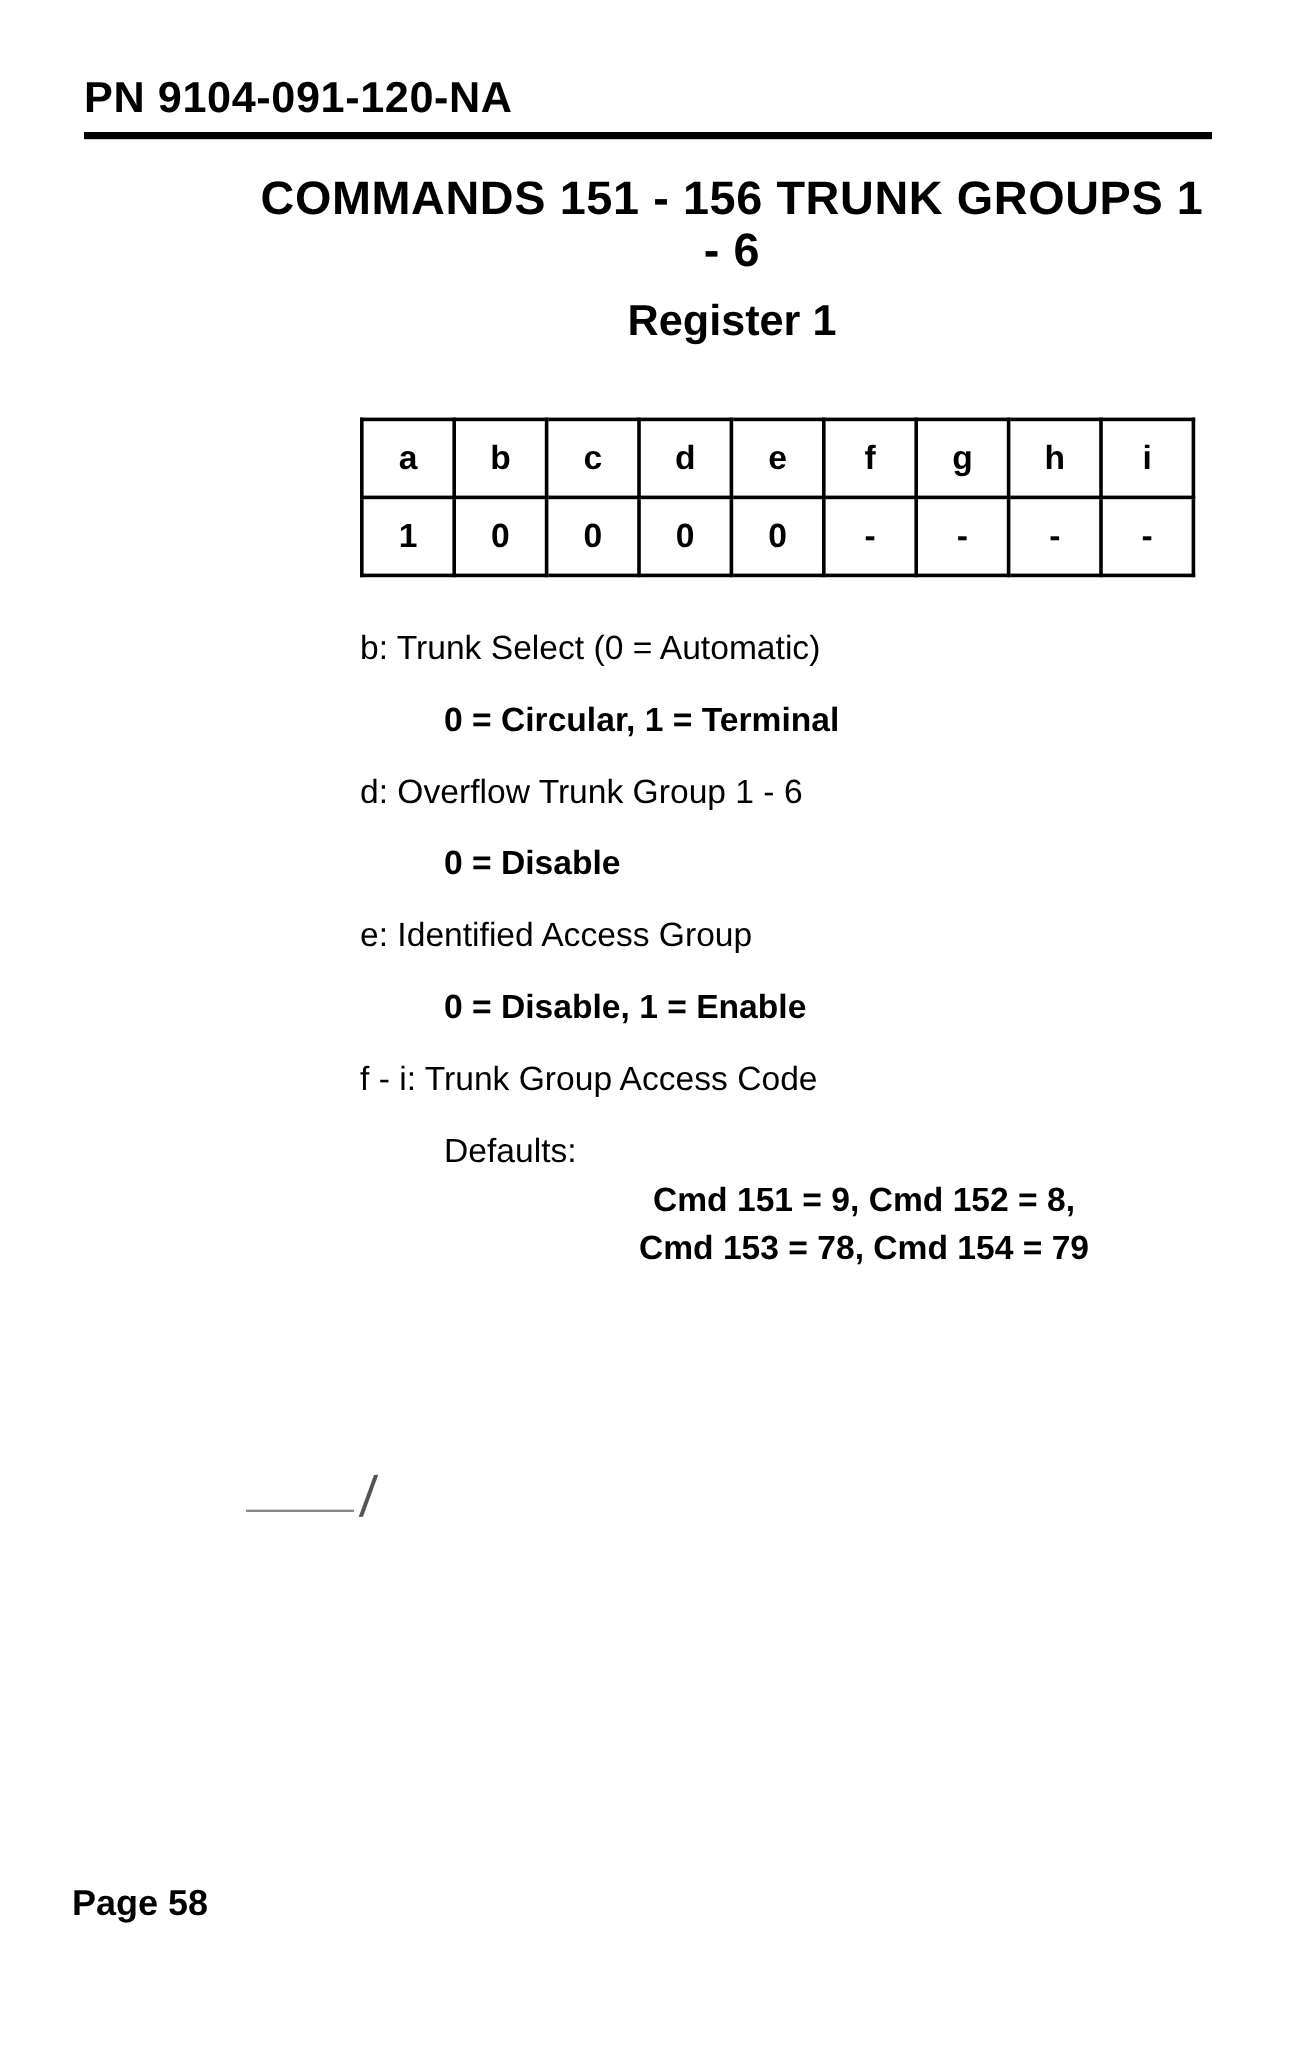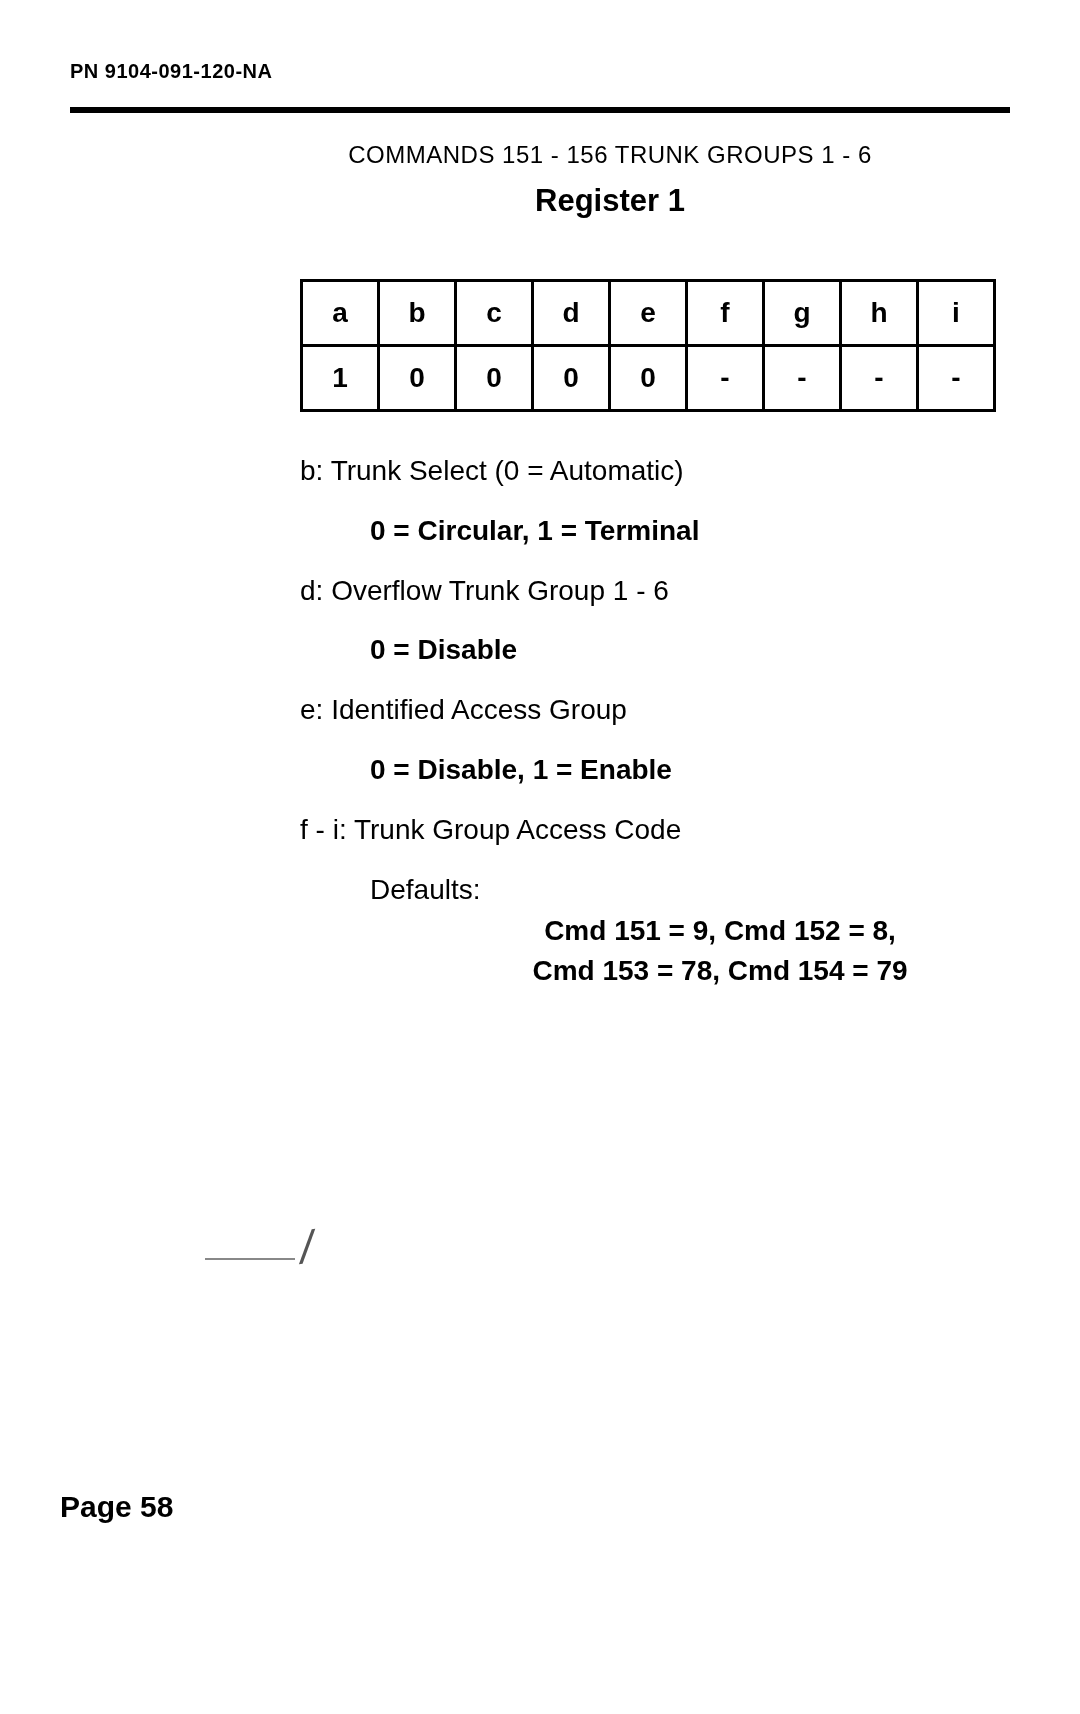--- a/index.html
+++ b/index.html
@@ -11,41 +11,41 @@
     font-family: Arial, Helvetica, sans-serif;
     color: #000;
   }
   .page {
     box-sizing: border-box;
     padding: 60px 70px 0 70px;
     width: 1080px;
   }
   .hdr {
     font-weight: 900;
-    font-size: 20px;
+    font-size: 36px;
     letter-spacing: 0.5px;
-    margin-bottom: 24px;
+    margin-bottom: 8px;
   }
   .rule {
     border: none;
     border-top: 6px solid #000;
     margin: 0 0 28px 0;
   }
   .title-block {
     text-align: center;
     margin-left: 140px; 
   }
   .title {
-    font-weight: 400;
-    font-size: 24px;
+    font-weight: 700;
+    font-size: 39px;
     letter-spacing: 0.5px;
   }
   .subtitle {
     font-weight: 900;
-    font-size: 31px;
+    font-size: 36px;
     margin-top: 14px;
   }
   .tbl-wrap {
     margin: 60px 0 40px 230px;
   }
   table.reg {
     border-collapse: collapse;
   }
   table.reg td {
     border: 3px solid #000;
@@ -74,21 +74,21 @@
     font-weight: 400;
   }
   .defs .defaults-line {
     margin: 2px 0 2px 130px;
     font-weight: 700;
     text-align: center;
   }
   .footer {
     position: absolute;
     left: 60px;
-    top: 1490px;
+    top: 1570px;
     font-weight: 900;
     font-size: 30px;
   }
   .artifact-slash {
     position: absolute;
     left: 300px;
     top: 1220px;
     font-size: 46px;
     font-style: italic;
     color: #555;

